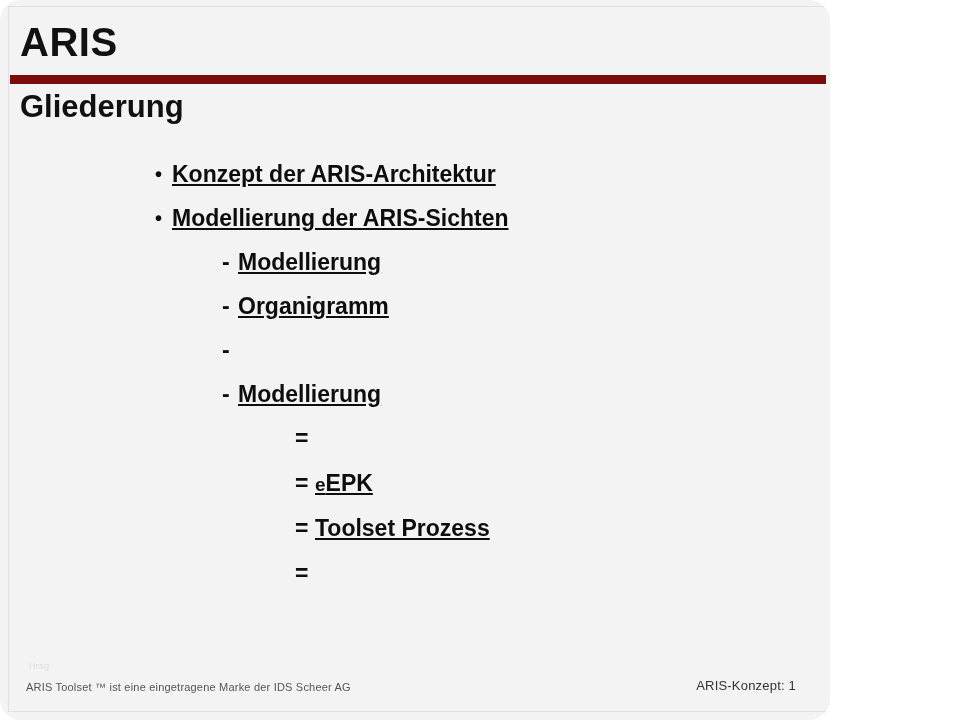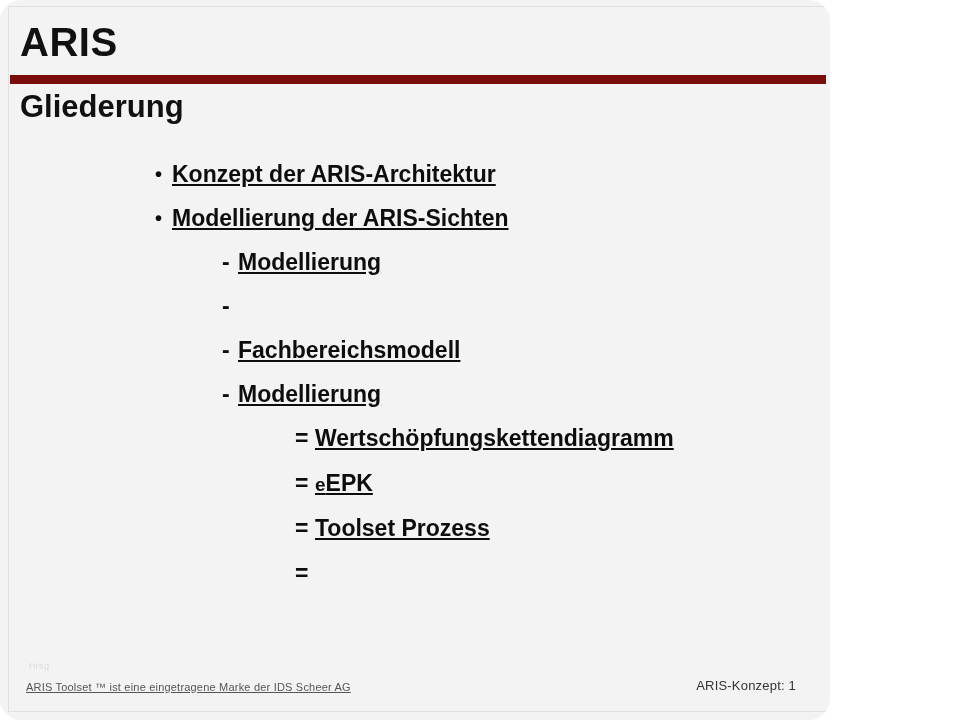--- a/index.html
+++ b/index.html
@@ -130,21 +130,20 @@
     letter-spacing: 0.3px;
   }
 
   .footer-legal {
     position: absolute;
     left: 26px;
     top: 681px;
     font-size: 11px;
     color: #555555;
     letter-spacing: 0.2px;
-    text-decoration: underline;
   }
 
   .footer-page {
     position: absolute;
     right: 34px;
     top: 678px;
     font-size: 13px;
     color: #333333;
     letter-spacing: 0.2px;
   }
@@ -170,32 +169,31 @@
       <div class="outline-item lvl-1">
         <span class="marker">•</span>
         <span class="label">Modellierung der ARIS-Sichten</span>
       </div>
       <div class="outline-item lvl-2">
         <span class="marker">-</span>
         <span class="label">Modellierung</span>
       </div>
       <div class="outline-item lvl-2">
         <span class="marker">-</span>
-      </div>
-      <div class="outline-item lvl-2">
-        <span class="marker">-</span>
-        <span class="label">Fachbereichsmodell</span>
+        <span class="label">Organigramm</span>
+      </div>
+      <div class="outline-item lvl-2">
+        <span class="marker">-</span>
       </div>
       <div class="outline-item lvl-2">
         <span class="marker">-</span>
         <span class="label">Modellierung</span>
       </div>
       <div class="outline-item lvl-3">
         <span class="marker">=</span>
-        <span class="label">Wertschöpfungskettendiagramm</span>
       </div>
       <div class="outline-item lvl-3">
         <span class="marker">=</span>
         <span class="label"><span class="small-cap">e</span>EPK</span>
       </div>
       <div class="outline-item lvl-3">
         <span class="marker">=</span>
         <span class="label">Toolset Prozess</span>
       </div>
       <div class="outline-item lvl-3">

